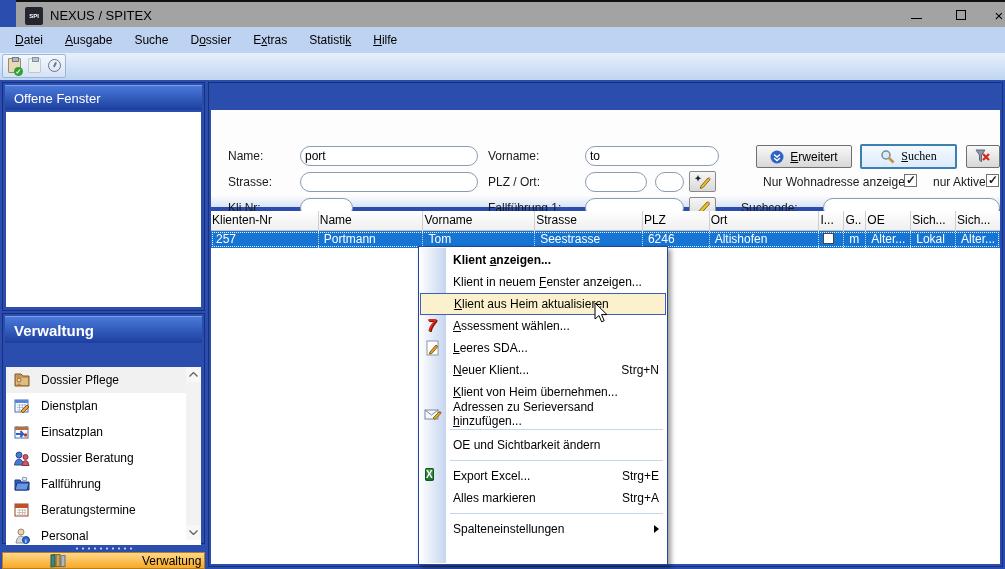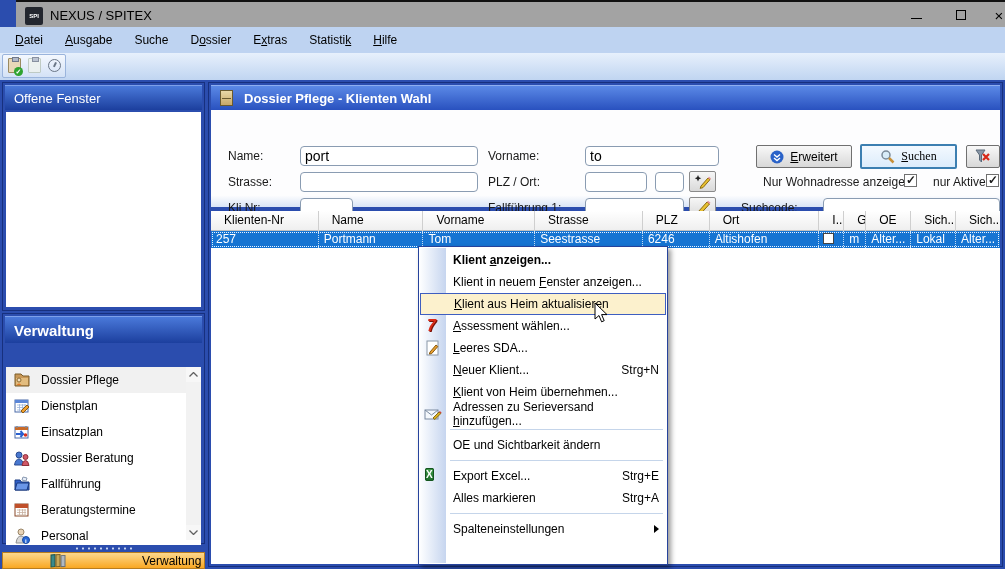--- a/index.html
+++ b/index.html
@@ -97,42 +97,42 @@
   #main-title { margin-left:11px; color:#fff; font-weight:bold; font-size:13px; }
   .cabinet { width:13px; height:16px; background:linear-gradient(#e8d8a8,#c8a868);
     border:1px solid #6a5a30; position:relative; }
   .cabinet::after { content:""; position:absolute; left:1px; right:1px; top:7px;
     border-top:1px solid #6a5a30; }
 
   #form-area { position:absolute; left:2px; top:27px; right:2px; height:97px;
     background:linear-gradient(#fdfdfe 88%, #d8e4f6); }
   .flabel { position:absolute; font-size:12px; color:#1a1a1a; }
   .tinput { position:absolute; height:20px; border:1px solid #8a9cb2;
-    background:#fff; font-family:"Liberation Sans",sans-serif; font-size:14px;
-    padding:0 4px; border-radius:4px; }
+    background:#fff; font-family:"Liberation Sans",sans-serif; font-size:12px;
+    padding:0 4px; border-radius:10px; }
   .mini-btn { position:absolute; width:27px; height:21px;
     background:linear-gradient(#f6f6f6,#d9d9d9); border:1px solid #8a8a8a;
     border-radius:2px; display:flex; align-items:center; justify-content:center; }
 
   .btn { position:absolute; display:flex; align-items:center; justify-content:center;
     gap:6px; background:linear-gradient(#f8f8f8,#d8d8d8); border:1px solid #707070;
     border-radius:2px; font-size:12px; }
   #btn-suchen { background:linear-gradient(#f3f9ff,#dcecfb); border:2px solid #3c7fb1; }
 
   .chk { position:absolute; width:13px; height:13px; background:#fff;
     border:1px solid #707070; }
   .chk.checked::after { content:"✓"; position:absolute; left:1px; top:-2px;
     font-size:12px; font-weight:bold; color:#1a1a1a; }
 
   
   #table-area { position:absolute; left:2px; top:128px; right:2px; bottom:2px;
     background:#fff; }
   #thead { position:absolute; left:0; top:0; right:0; height:20px; display:flex;
     background:linear-gradient(#ffffff,#efefef); border-bottom:1px solid #c0c0c0; }
-  .th { height:20px; line-height:19px; padding-left:13px;
+  .th { height:20px; line-height:19px; padding-left:1px;
     border-right:1px solid #cfcfcf; overflow:hidden; white-space:nowrap; }
   #trow { position:absolute; left:0; top:20px; right:0; height:17px; display:flex;
     background:#1674d2; color:#fff; outline:1px dotted #e8f2ff; outline-offset:-2px; }
   .td { height:17px; line-height:16px; padding-left:5px;
     border-right:1px dotted rgba(255,255,255,.75); overflow:hidden; white-space:nowrap; }
   .row-chk { width:11px; height:11px; background:#fff; border:1px solid #444;
     margin:2px 0 0 4px; }
 
   
   #ctx { position:absolute; left:418px; top:246px; width:250px; height:319px;
@@ -297,24 +297,20 @@
 <div id="btn-verwaltung">
   <svg class="nav-ico" viewBox="0 0 16 15">
       <rect x="1" y="2" width="4" height="12" fill="#3a8a8a" stroke="#1d5555" transform="skewY(-4)"></rect>
       <rect x="6" y="2" width="4" height="12" fill="#c8a858" stroke="#7a6028" transform="skewY(-3)"></rect>
       <rect x="11" y="3" width="4" height="11" fill="#b0b8c0" stroke="#687078" transform="skewY(-2)"></rect>
     </svg>
   <span class="nav-label">Verwaltung</span>
 </div>
 
 <div id="main">
-  <div id="main-header">
-    <div class="cabinet hdr-ico"></div>
-    <span id="main-title">Dossier Pflege - Klienten Wahl</span>
-  </div>
 
   <div id="form-area">
 
     <span class="flabel" style="left:17px; top:39px;">Name:</span>
     <input class="tinput" style="left: 89px; top: 36px; width: 178px;" value="port">
     <span class="flabel" style="left:277px; top:39px;">Vorname:</span>
     <input class="tinput" style="left: 374px; top: 36px; width: 134px;" value="to">
 
     <div class="btn" style="left:545px; top:35px; width:96px; height:23px;">
       <svg width="14" height="14" viewBox="0 0 14 14">

